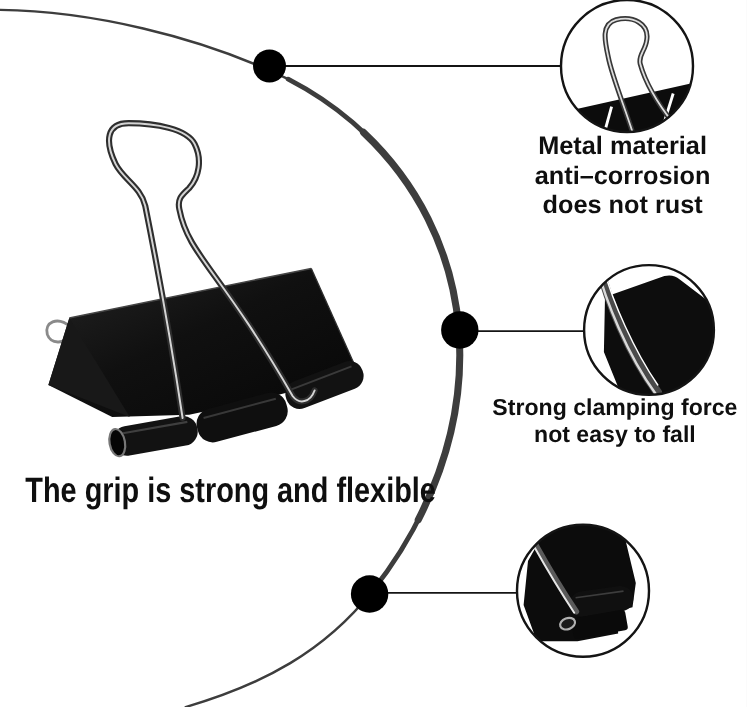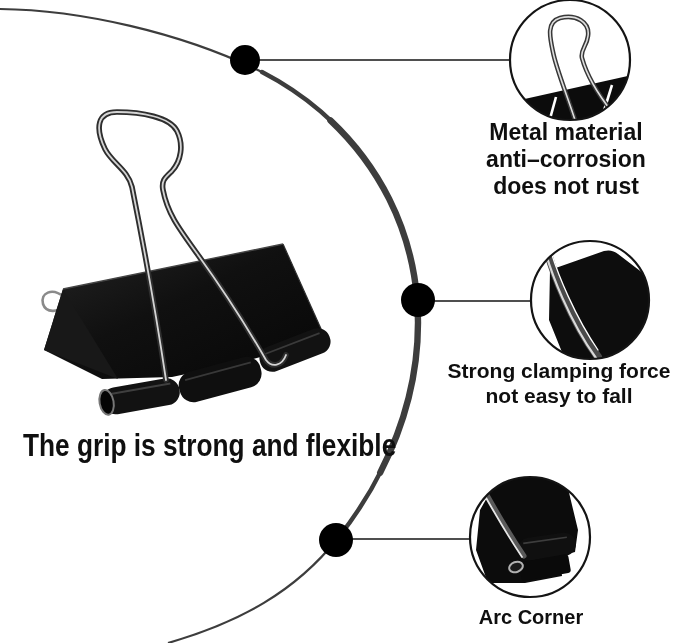--- a/index.html
+++ b/index.html
@@ -138,17 +138,14 @@
     <div>Metal material</div>
     <div>anti–corrosion</div>
     <div>does not rust</div>
   </div>
 
   <div id="label-clamp" class="txt callout-label">
     <div>Strong clamping force</div>
     <div>not easy to fall</div>
   </div>
 
-  <div id="label-arc-corner" class="txt callout-label">
-    <div>Arc Corner</div>
-  </div>
 
 </div>
 
 </body></html>

